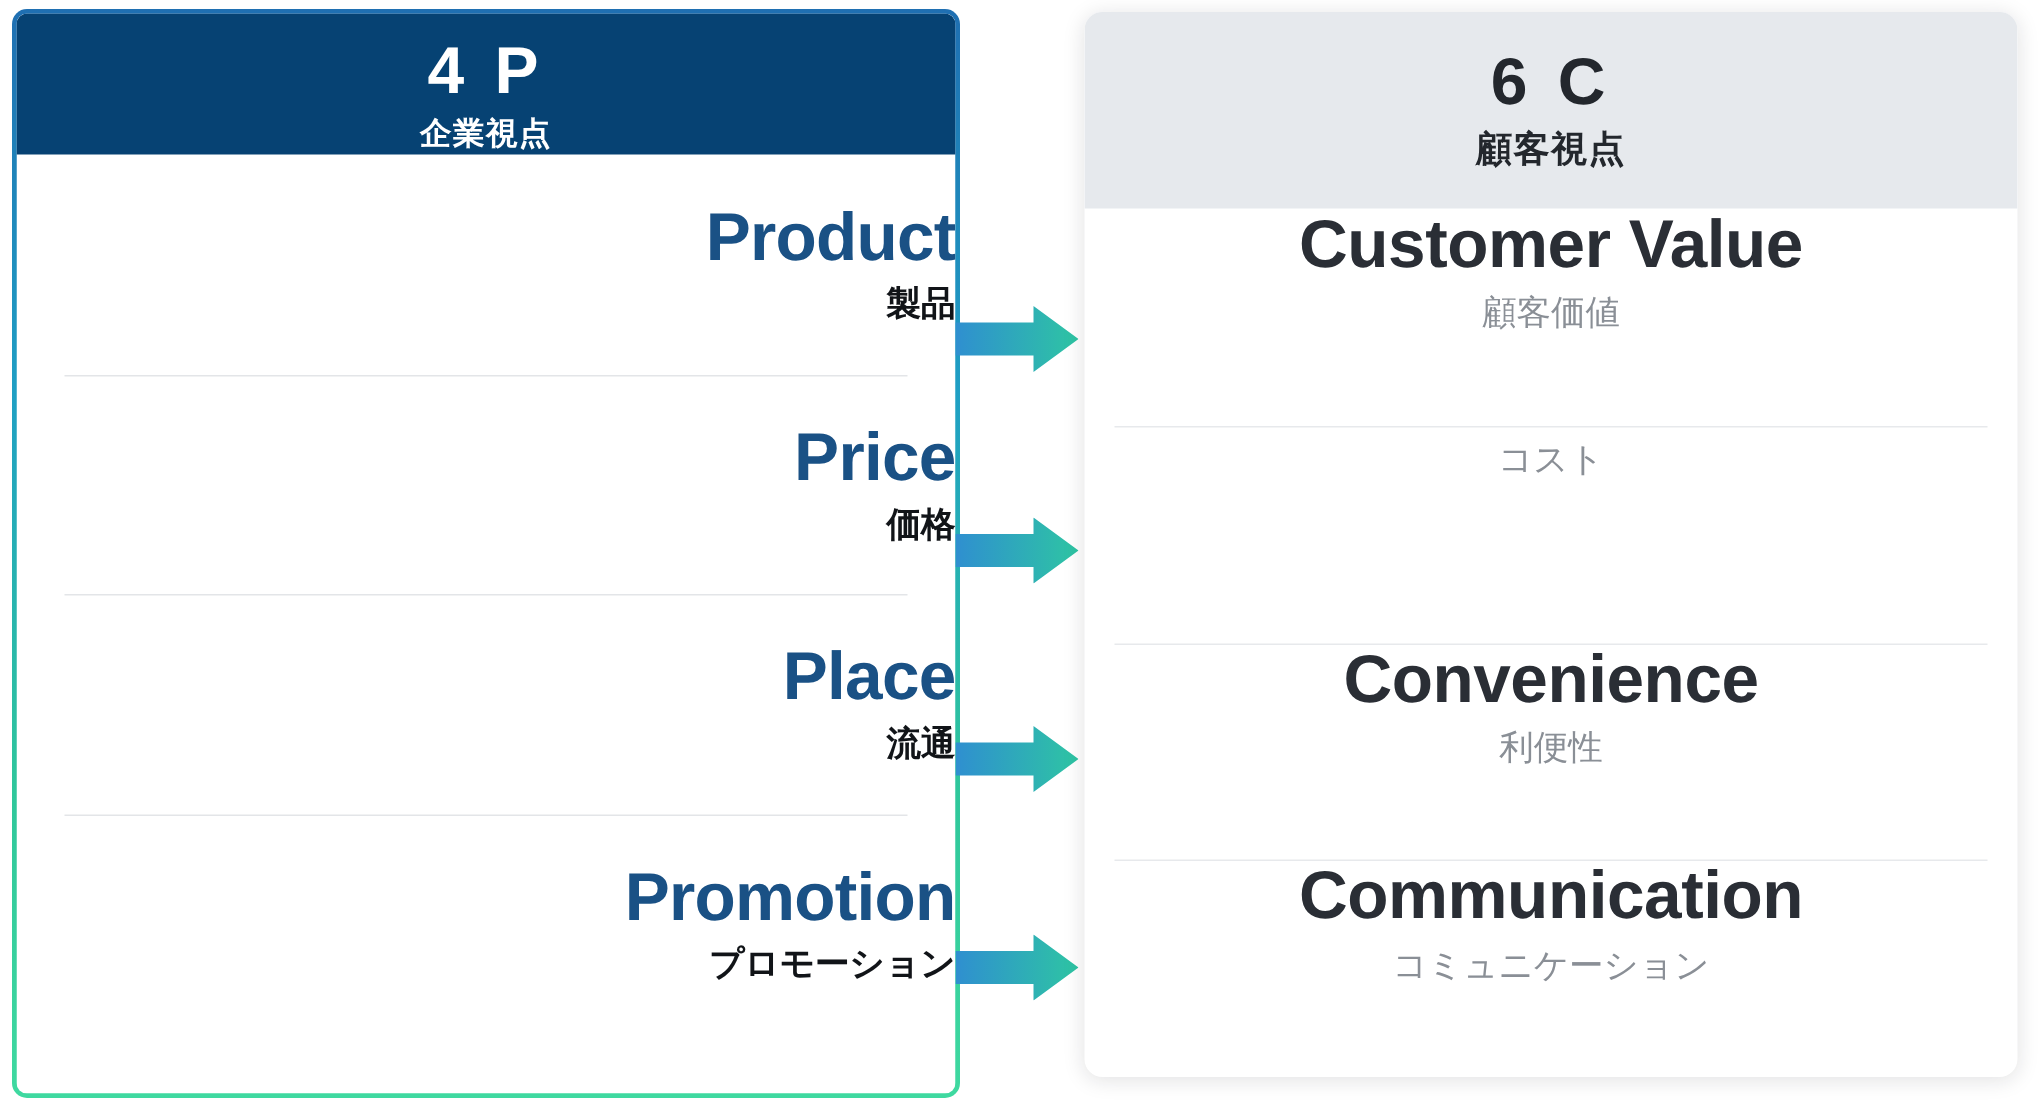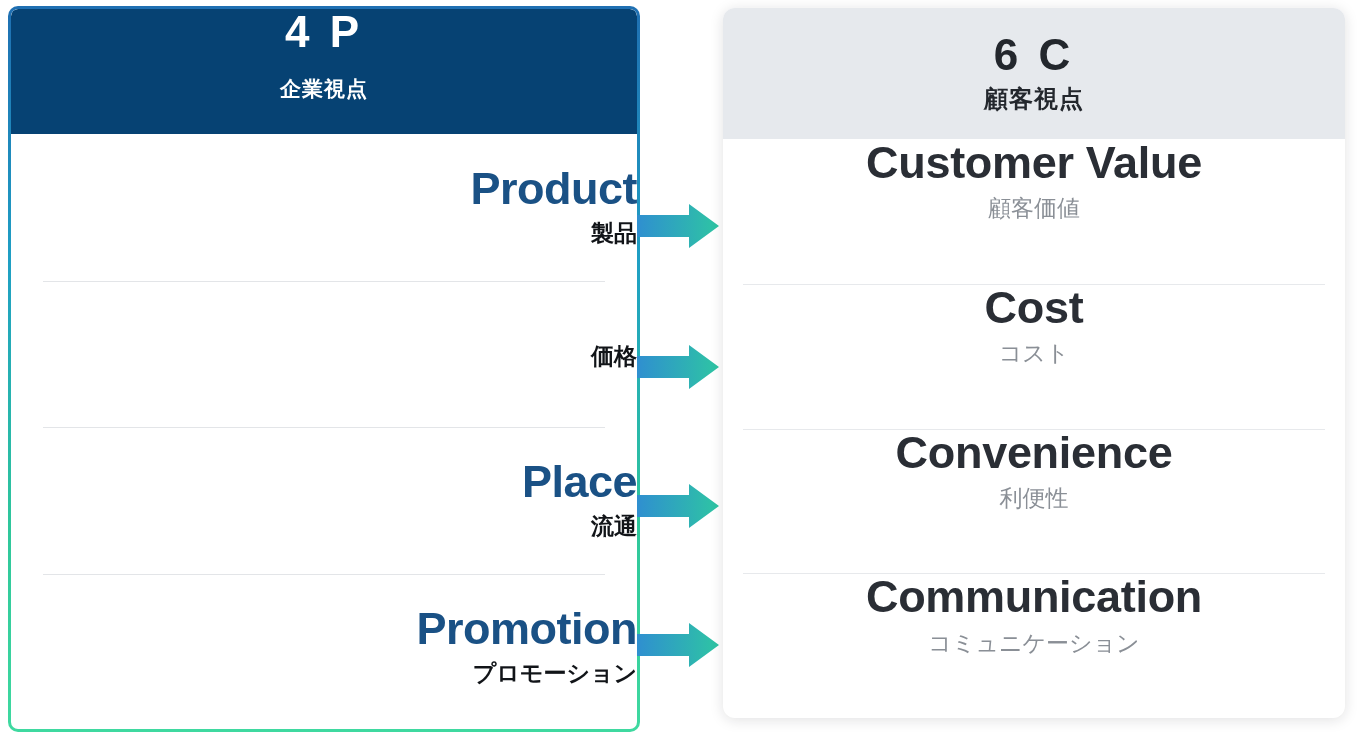--- a/index.html
+++ b/index.html
@@ -24,27 +24,26 @@
     
     background-image:
        linear-gradient(#ffffff,#ffffff),
        linear-gradient(180deg,#1f6fb2 0%, #1f9fc4 35%, #2fc79b 72%, #3fd9a0 100%);
     background-origin:border-box;
     background-clip:padding-box,border-box;
     border:3px solid transparent;
     overflow:hidden;
   }
   .card-4p .head{
-    height:125px;
+    height:94px;
     background:#064273;
     color:#ffffff;
     display:flex;flex-direction:column;
-    align-items:center;justify-content:flex-start;
+    align-items:center;justify-content:flex-end;
     border-radius:7px 7px 0 0;
-    gap:16px;
   }
   .card-4p .head .big{
     font-size:44px;font-weight:700;letter-spacing:4px;
     line-height:1.05;
   }
   .card-4p .head .sub{
     font-size:21px;font-weight:700;margin-top:4px;letter-spacing:1px;
   }
   .card-4p .body{
     height:586px;
@@ -138,20 +137,21 @@
       <div class="sub">企業視点</div>
     </div>
     <div class="body">
 
       <div class="row4p">
         <div class="en">Product</div>
         <div class="jp">製品</div>
       </div>
 
       <div class="row4p">
+        <div class="en">Price</div>
         <div class="jp">価格</div>
       </div>
 
       <div class="row4p">
         <div class="en">Place</div>
         <div class="jp">流通</div>
       </div>
 
       <div class="row4p">
         <div class="en">Promotion</div>
@@ -215,21 +215,20 @@
       <div class="sub">顧客視点</div>
     </div>
     <div class="body">
 
       <div class="row4c">
         <div class="en">Customer Value</div>
         <div class="jp">顧客価値</div>
       </div>
 
       <div class="row4c">
-        <div class="en">Cost</div>
         <div class="jp">コスト</div>
       </div>
 
       <div class="row4c">
         <div class="en">Convenience</div>
         <div class="jp">利便性</div>
       </div>
 
       <div class="row4c">
         <div class="en">Communication</div>

